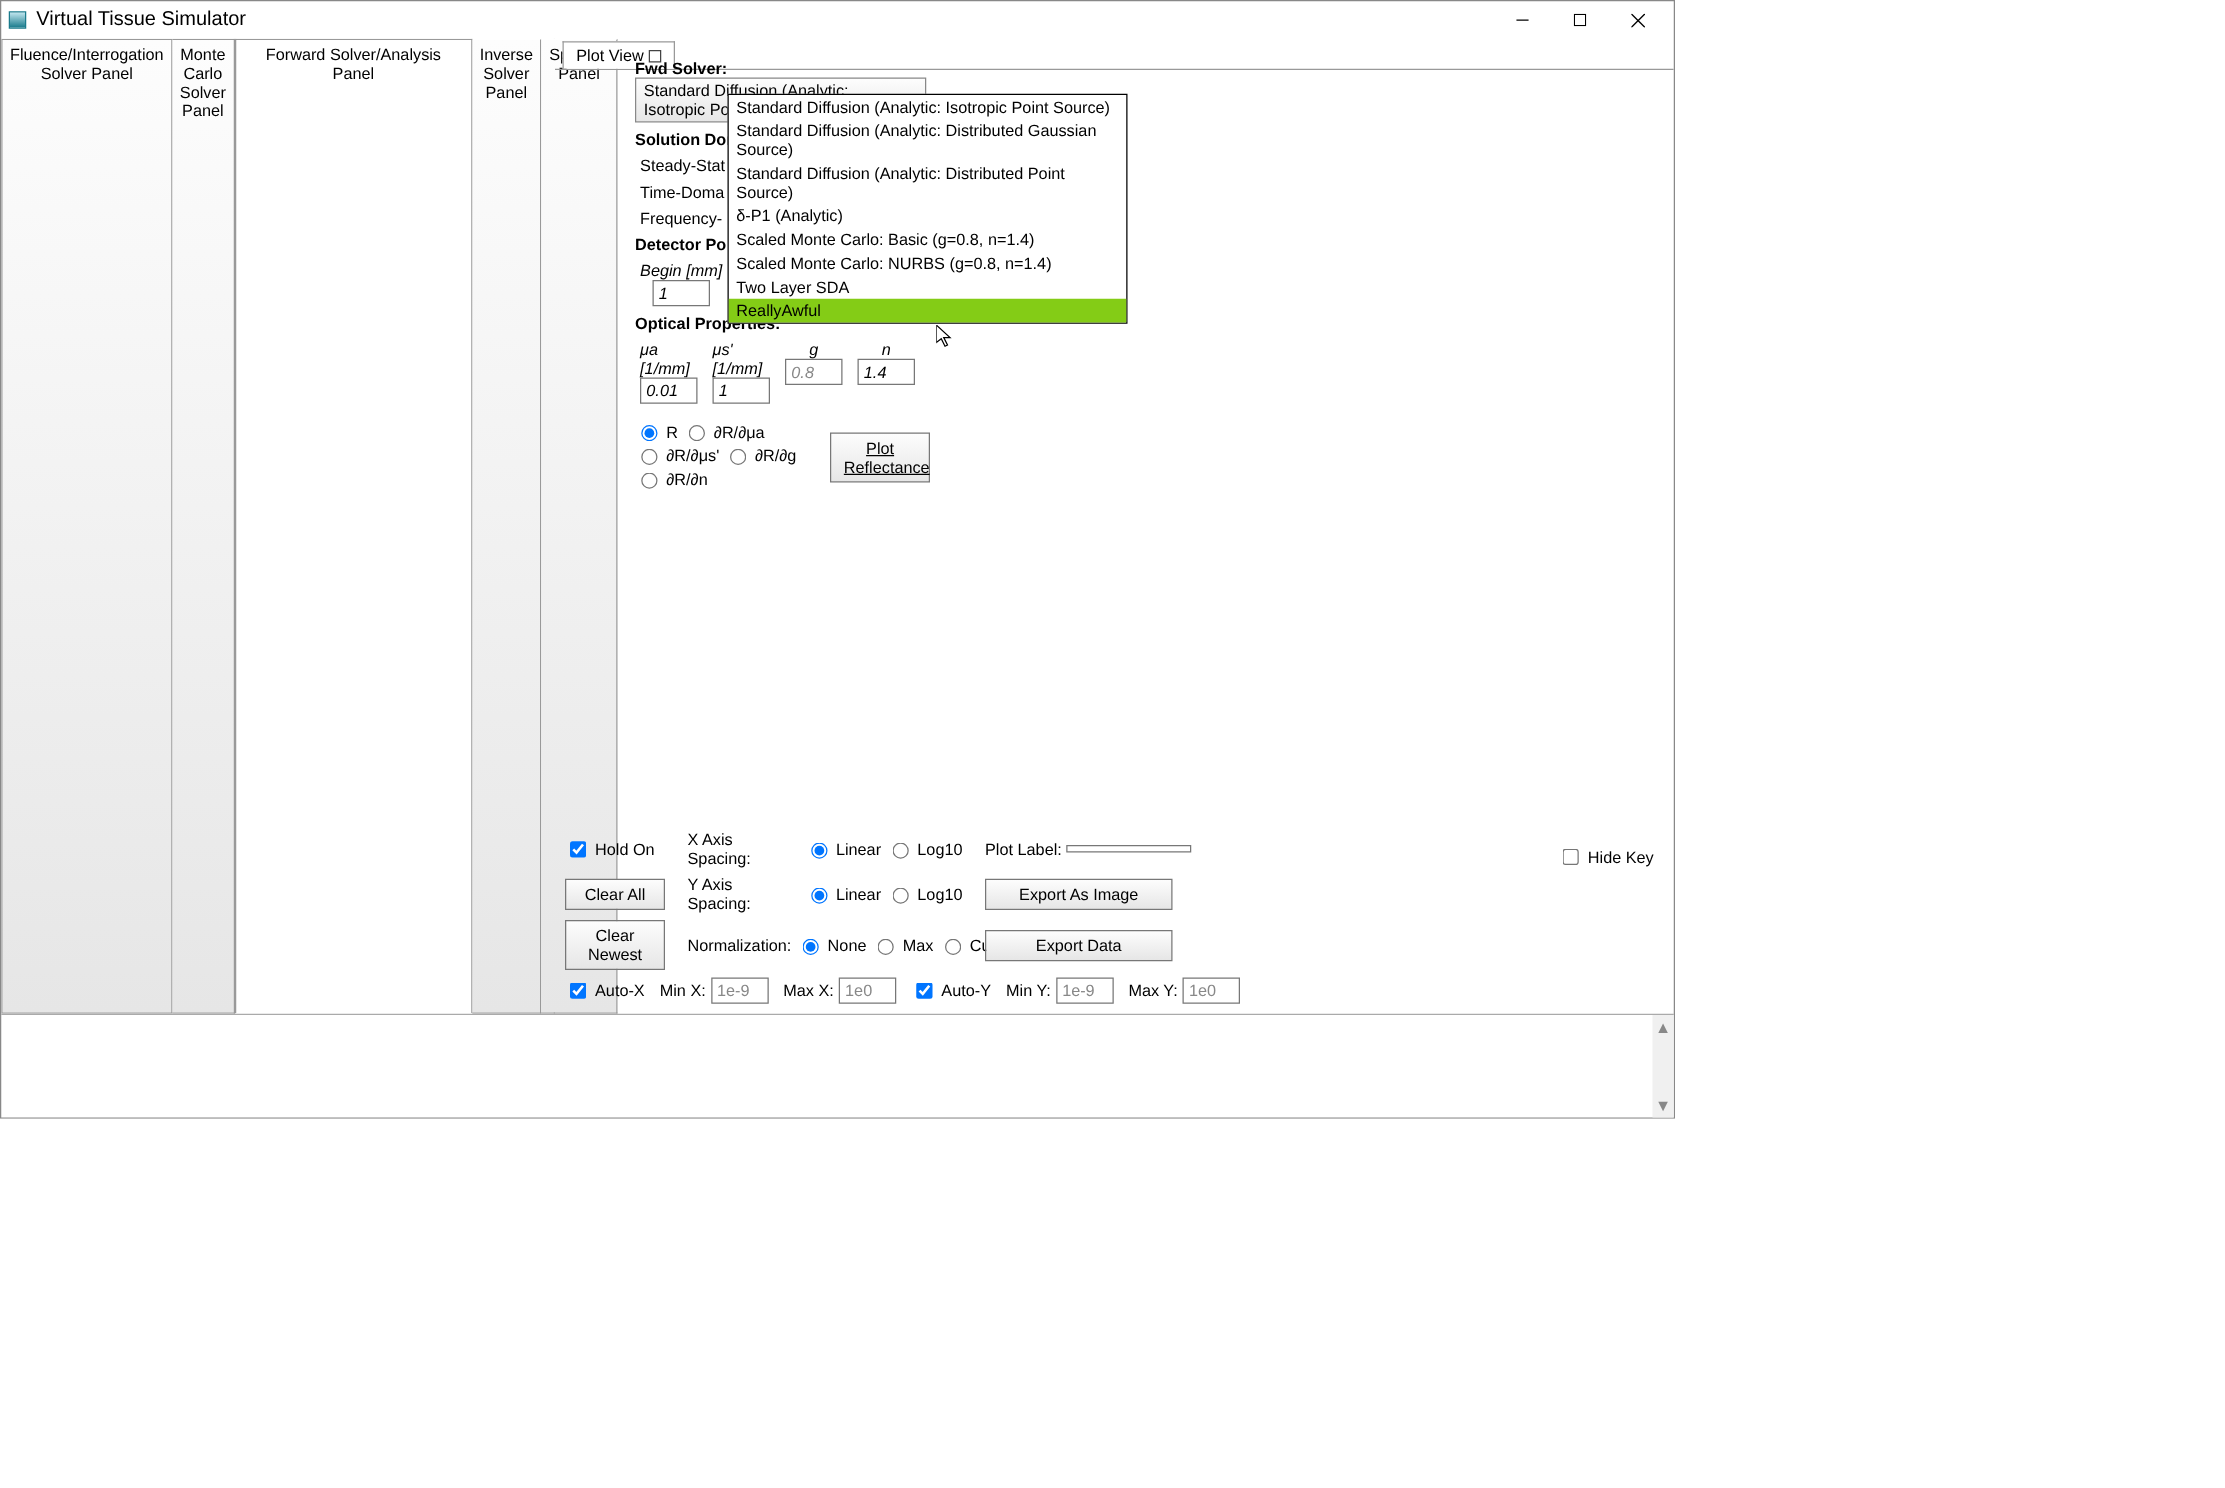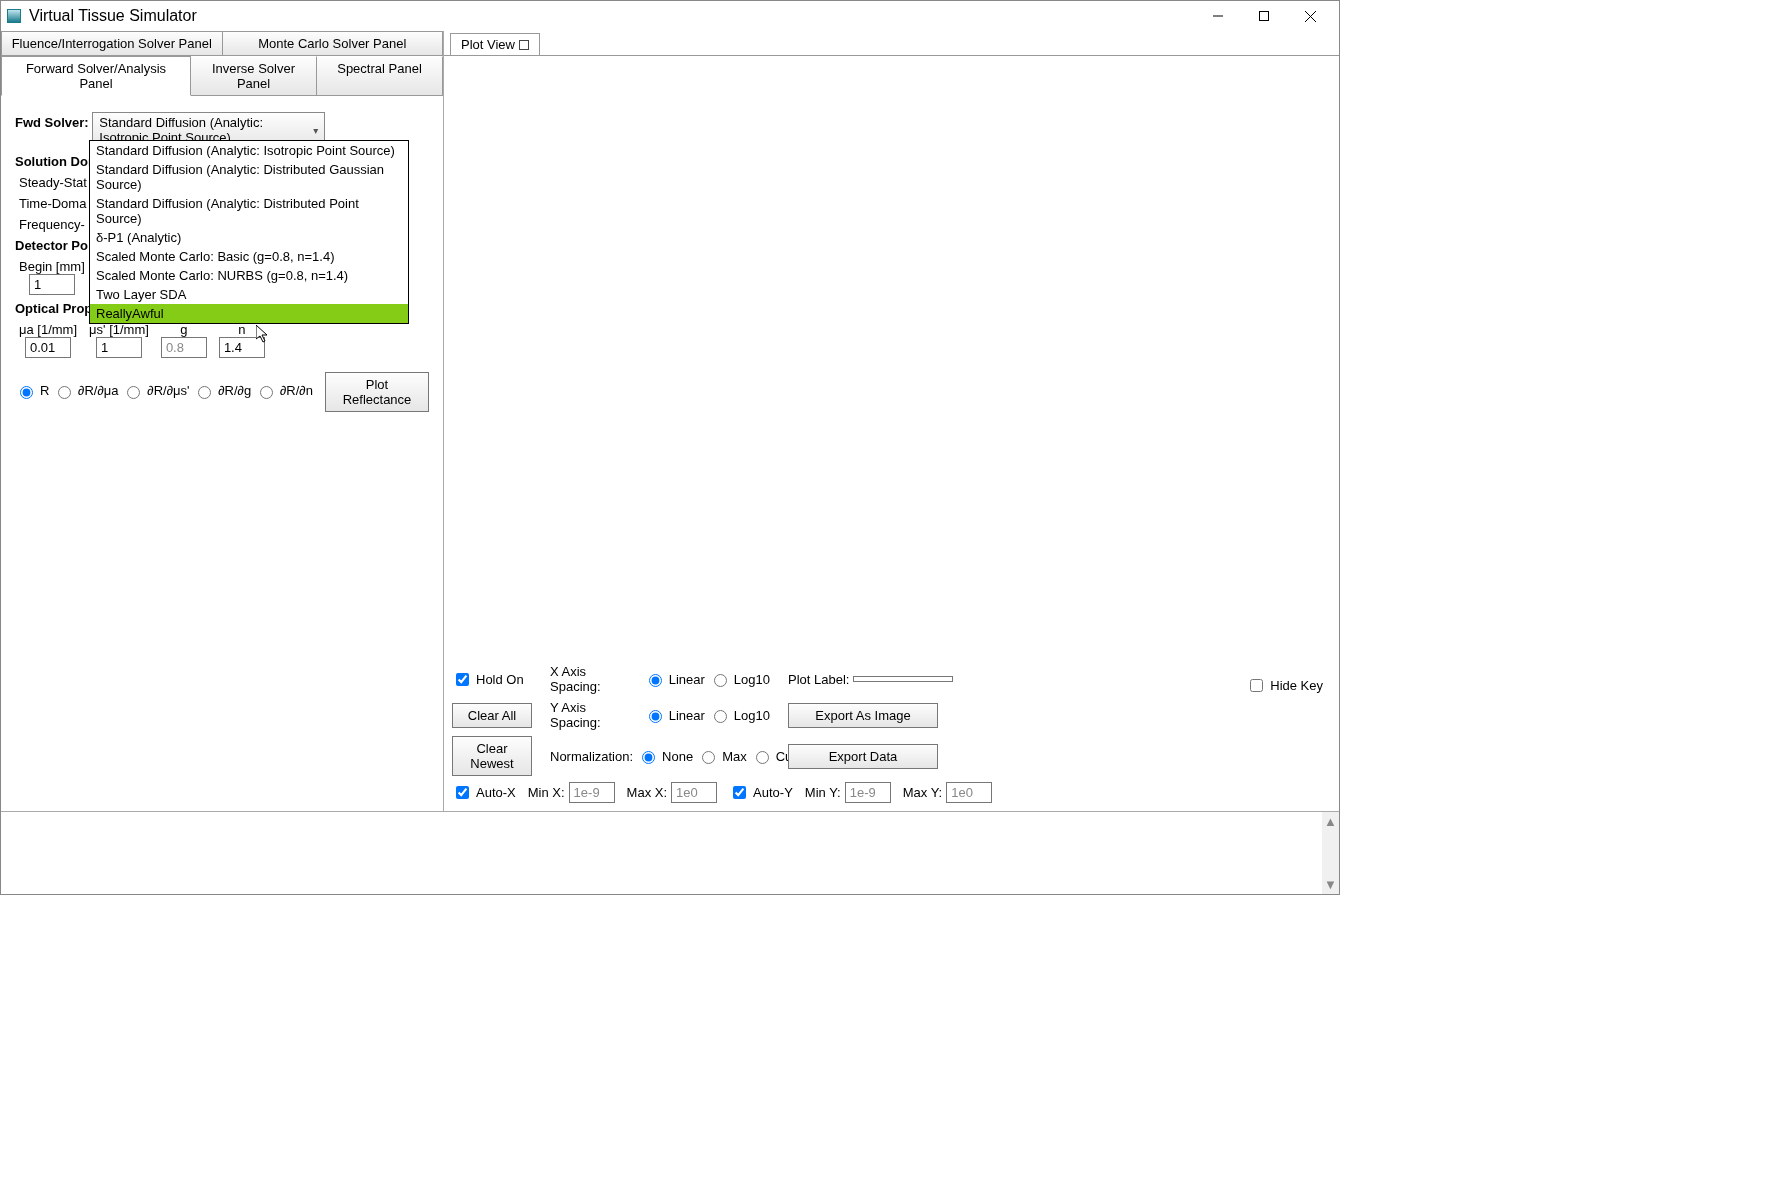--- a/index.html
+++ b/index.html
@@ -4,21 +4,21 @@
 <style>
   * { box-sizing: border-box; font-family: "Segoe UI", Tahoma, sans-serif; font-size: 13px; }
   body { margin: 0; background: #fff; color: #000; }
   .window { width: 1340px; height: 895px; border: 1px solid #888; display: flex; flex-direction: column; background: #fff; }
   .titlebar { height: 30px; display: flex; align-items: center; padding: 0 6px; }
   .titlebar .app-icon { width:14px; height:14px; border:1px solid #1a7b8c; background: linear-gradient(#bfe5ee,#1a7b8c); margin-right:8px; }
   .titlebar .title { flex:1; font-size:16px; }
   .win-btns { display:flex; }
   .win-btn { width:46px; height:30px; display:flex; align-items:center; justify-content:center; font-size:14px; }
   .content { flex:1; display:flex; overflow:hidden; }
-  .left-pane { width:443px; border-right:1px solid #aaa; display:flex; flex-direction:column; }
+  .left-pane { width:443px; border-right:1px solid #aaa; display:flex; flex-direction:row; }
   .right-pane { flex:1; display:flex; flex-direction:column; }
   .bottom-pane { height:83px; border-top:1px solid #aaa; display:flex; }
   .bottom-inner { flex:1; }
   .scroll-gutter { width:17px; background:#f0f0f0; display:flex; flex-direction:column; align-items:center; justify-content:space-between; padding:2px 0; color:#888; font-size:9px;}
   .tab-row { display:flex; }
   .tab-row.top .tab { flex:1; }
   .tab { border:1px solid #999; background:linear-gradient(#fdfdfd,#e6e6e6); text-align:center; padding:4px 6px; cursor:default; }
   .tab.active { background:#fff; border-bottom:1px solid #fff; }
   .tab.sel-bot { border-top:1px solid #fff; }
   .tab + .tab { border-left:none; }
@@ -27,21 +27,21 @@
   .plot-tab .sq { width:10px; height:10px; border:1px solid #444; }
   .panel-body { padding:10px 14px; position:relative; flex:1; }
   .lbl-bold { font-weight:bold; }
   .row { margin-top:6px; }
   .combo { display:inline-flex; align-items:center; border:1px solid #888; background:linear-gradient(#fdfdfd,#e6e6e6); padding:2px 6px; width:233px; justify-content:space-between; }
   .combo .chev { font-size:10px; color:#555; }
   .dropdown-popup { position:absolute; left:74px; top:28px; width:320px; border:1px solid #000; background:#fff; z-index:10; }
   .dd-item { padding:2px 6px; }
   .dd-item.hl { background:#84cc16; }
   .cursor { position:absolute; left:166px; top:184px; z-index:20; pointer-events:none; }
-  .field-block { display:inline-flex; flex-direction:column; align-items:center; margin-right:12px; }
+  .field-block { display:inline-flex; flex-direction:column; align-items:center; margin-right:12px;font-style:italic; }
   .txt { border:1px solid #777; background:#fff; padding:2px 4px; width:46px; text-align:left; }
   .txt.ro { color:#888; }
   input[type=radio], input[type=checkbox] { vertical-align:middle; }
   .btn { border:1px solid #777; background:linear-gradient(#fdfdfd,#e6e6e6); padding:4px 10px; text-align:center; cursor:default; }
   .plot-area { flex:1; position:relative; }
   .plot-controls { position:absolute; bottom:4px; left:0; right:4px; padding:4px 8px; }
   .pc-grid { display:grid; grid-template-columns: 80px 220px 200px 150px; column-gap:18px; row-gap:6px; align-items:center; }
   .hide-key { position:absolute; right:16px; bottom:116px; }
   .inline { display:inline-flex; align-items:center; gap:4px; }
 </style>
@@ -155,21 +155,21 @@
               </label>
             <label class="inline">
                 <input type="radio" style="">
                 <span>∂R/∂g</span>
               </label>
             <label class="inline">
                 <input type="radio" style="">
                 <span>∂R/∂n</span>
               </label>
           </div>
-          <div class="btn" style="width:104px;">Plot Reflectance</div>
+          <div class="btn" style="width:80px;text-decoration:underline;">Plot Reflectance</div>
         </div>
       </div>
     </div>
 
     <div class="right-pane">
       <div class="plot-tab-bar">
         <div class="plot-tab">
           <span>Plot View</span>
           <span class="sq"></span>
         </div>

